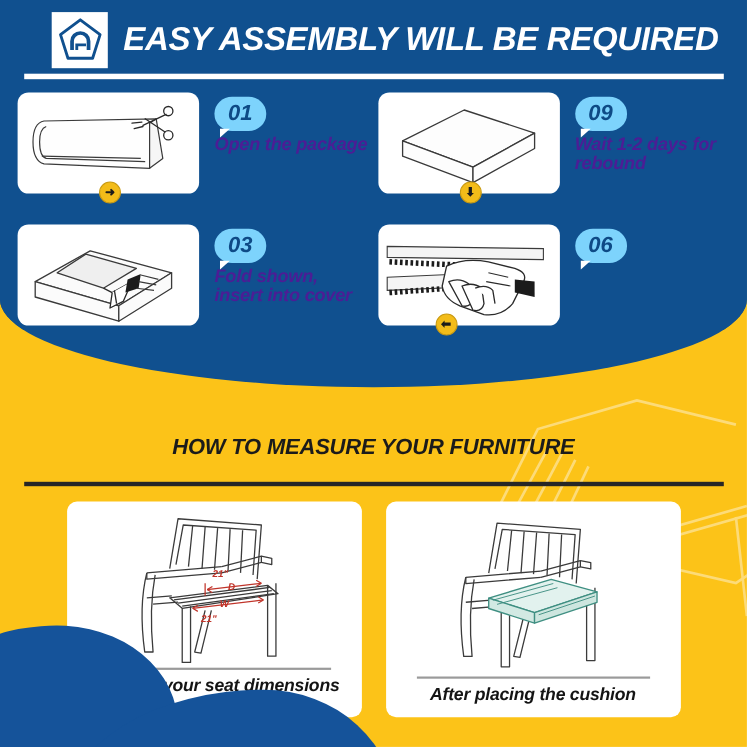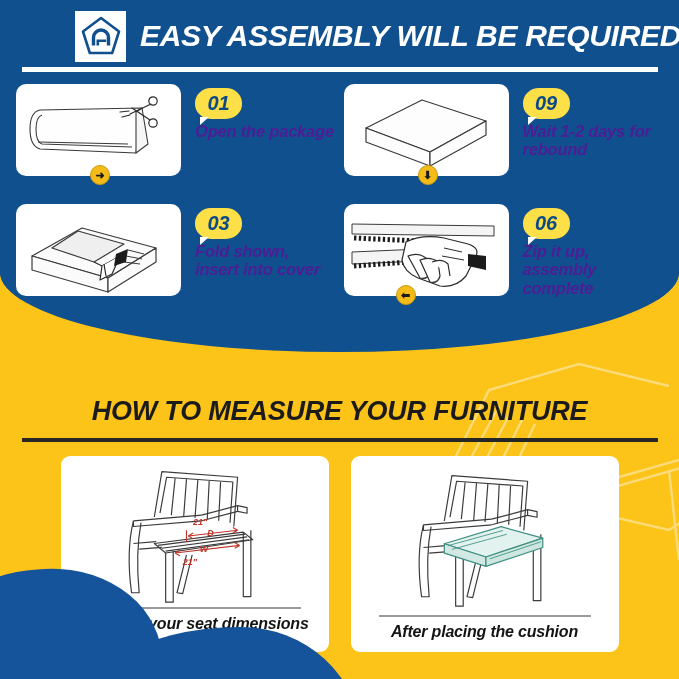--- a/index.html
+++ b/index.html
@@ -38,21 +38,21 @@
   }
 
   
   .header {
     position: absolute;
     left: 0; top: 8px;
     width: 679px;
     height: 56px;
     display: flex;
     align-items: center;
-    padding-left: 75px;
+    padding-left: 47px;
     box-sizing: border-box;
   }
   .brand-mark {
     width: 51px; height: 51px;
     background: #ffffff;
     flex: 0 0 auto;
     display: flex;
     align-items: center;
     justify-content: center;
   }
@@ -127,21 +127,21 @@
   .step-text {
     margin-left: 14px;
     padding-top: 4px;
     flex: 1 1 auto;
     min-width: 0;
   }
   .step-badge {
     position: relative;
     width: 47px;
     height: 31px;
-    background: #fde047;
+    background: #7dd3fc;
     border-radius: 16px / 15px;
     display: flex;
     align-items: center;
     justify-content: center;
     color: #0e4a86;
     font-size: 20px;
     font-weight: bold;
     font-style: italic;
     margin-bottom: 3px;
   }
@@ -197,21 +197,21 @@
     background: #15539a;
     border-radius: 60% 40% 0 0 / 100% 100% 0 0;
   }
 
   .measure-title {
     position: absolute;
     left: 0; top: 66px;
     width: 679px;
     text-align: center;
     color: #1b1b1b;
-    font-size: 27px;
+    font-size: 20px;
     font-weight: bold;
     font-style: italic;
     letter-spacing: -0.2px;
   }
   .measure-rule {
     position: absolute;
     left: 22px; top: 108px;
     width: 636px;
     height: 4px;
     background: #262626;
@@ -375,21 +375,20 @@
             <path d="M100 44 L118 48 M98 52 L120 56"></path>
           </g>
           <g fill="#1b1b1b">
             <polygon points="124,50 142,52 142,66 124,62"></polygon>
           </g>
         </svg>
         <div class="step-arrow arrow-left">⬅</div>
       </div>
       <div class="step-text">
         <div class="step-badge">06</div>
-        <div class="step-label">Zip it up, assembly complete</div>
       </div>
     </div>
 
   </div>
 
   <div class="yellow-section">
 
     <svg class="deco-lines" viewBox="0 0 260 290" aria-hidden="true">
       <g fill="none" stroke="#fde08a" stroke-width="2.4" opacity="0.85">
         <path d="M20 120 L60 40 L150 14 L240 36"></path>

